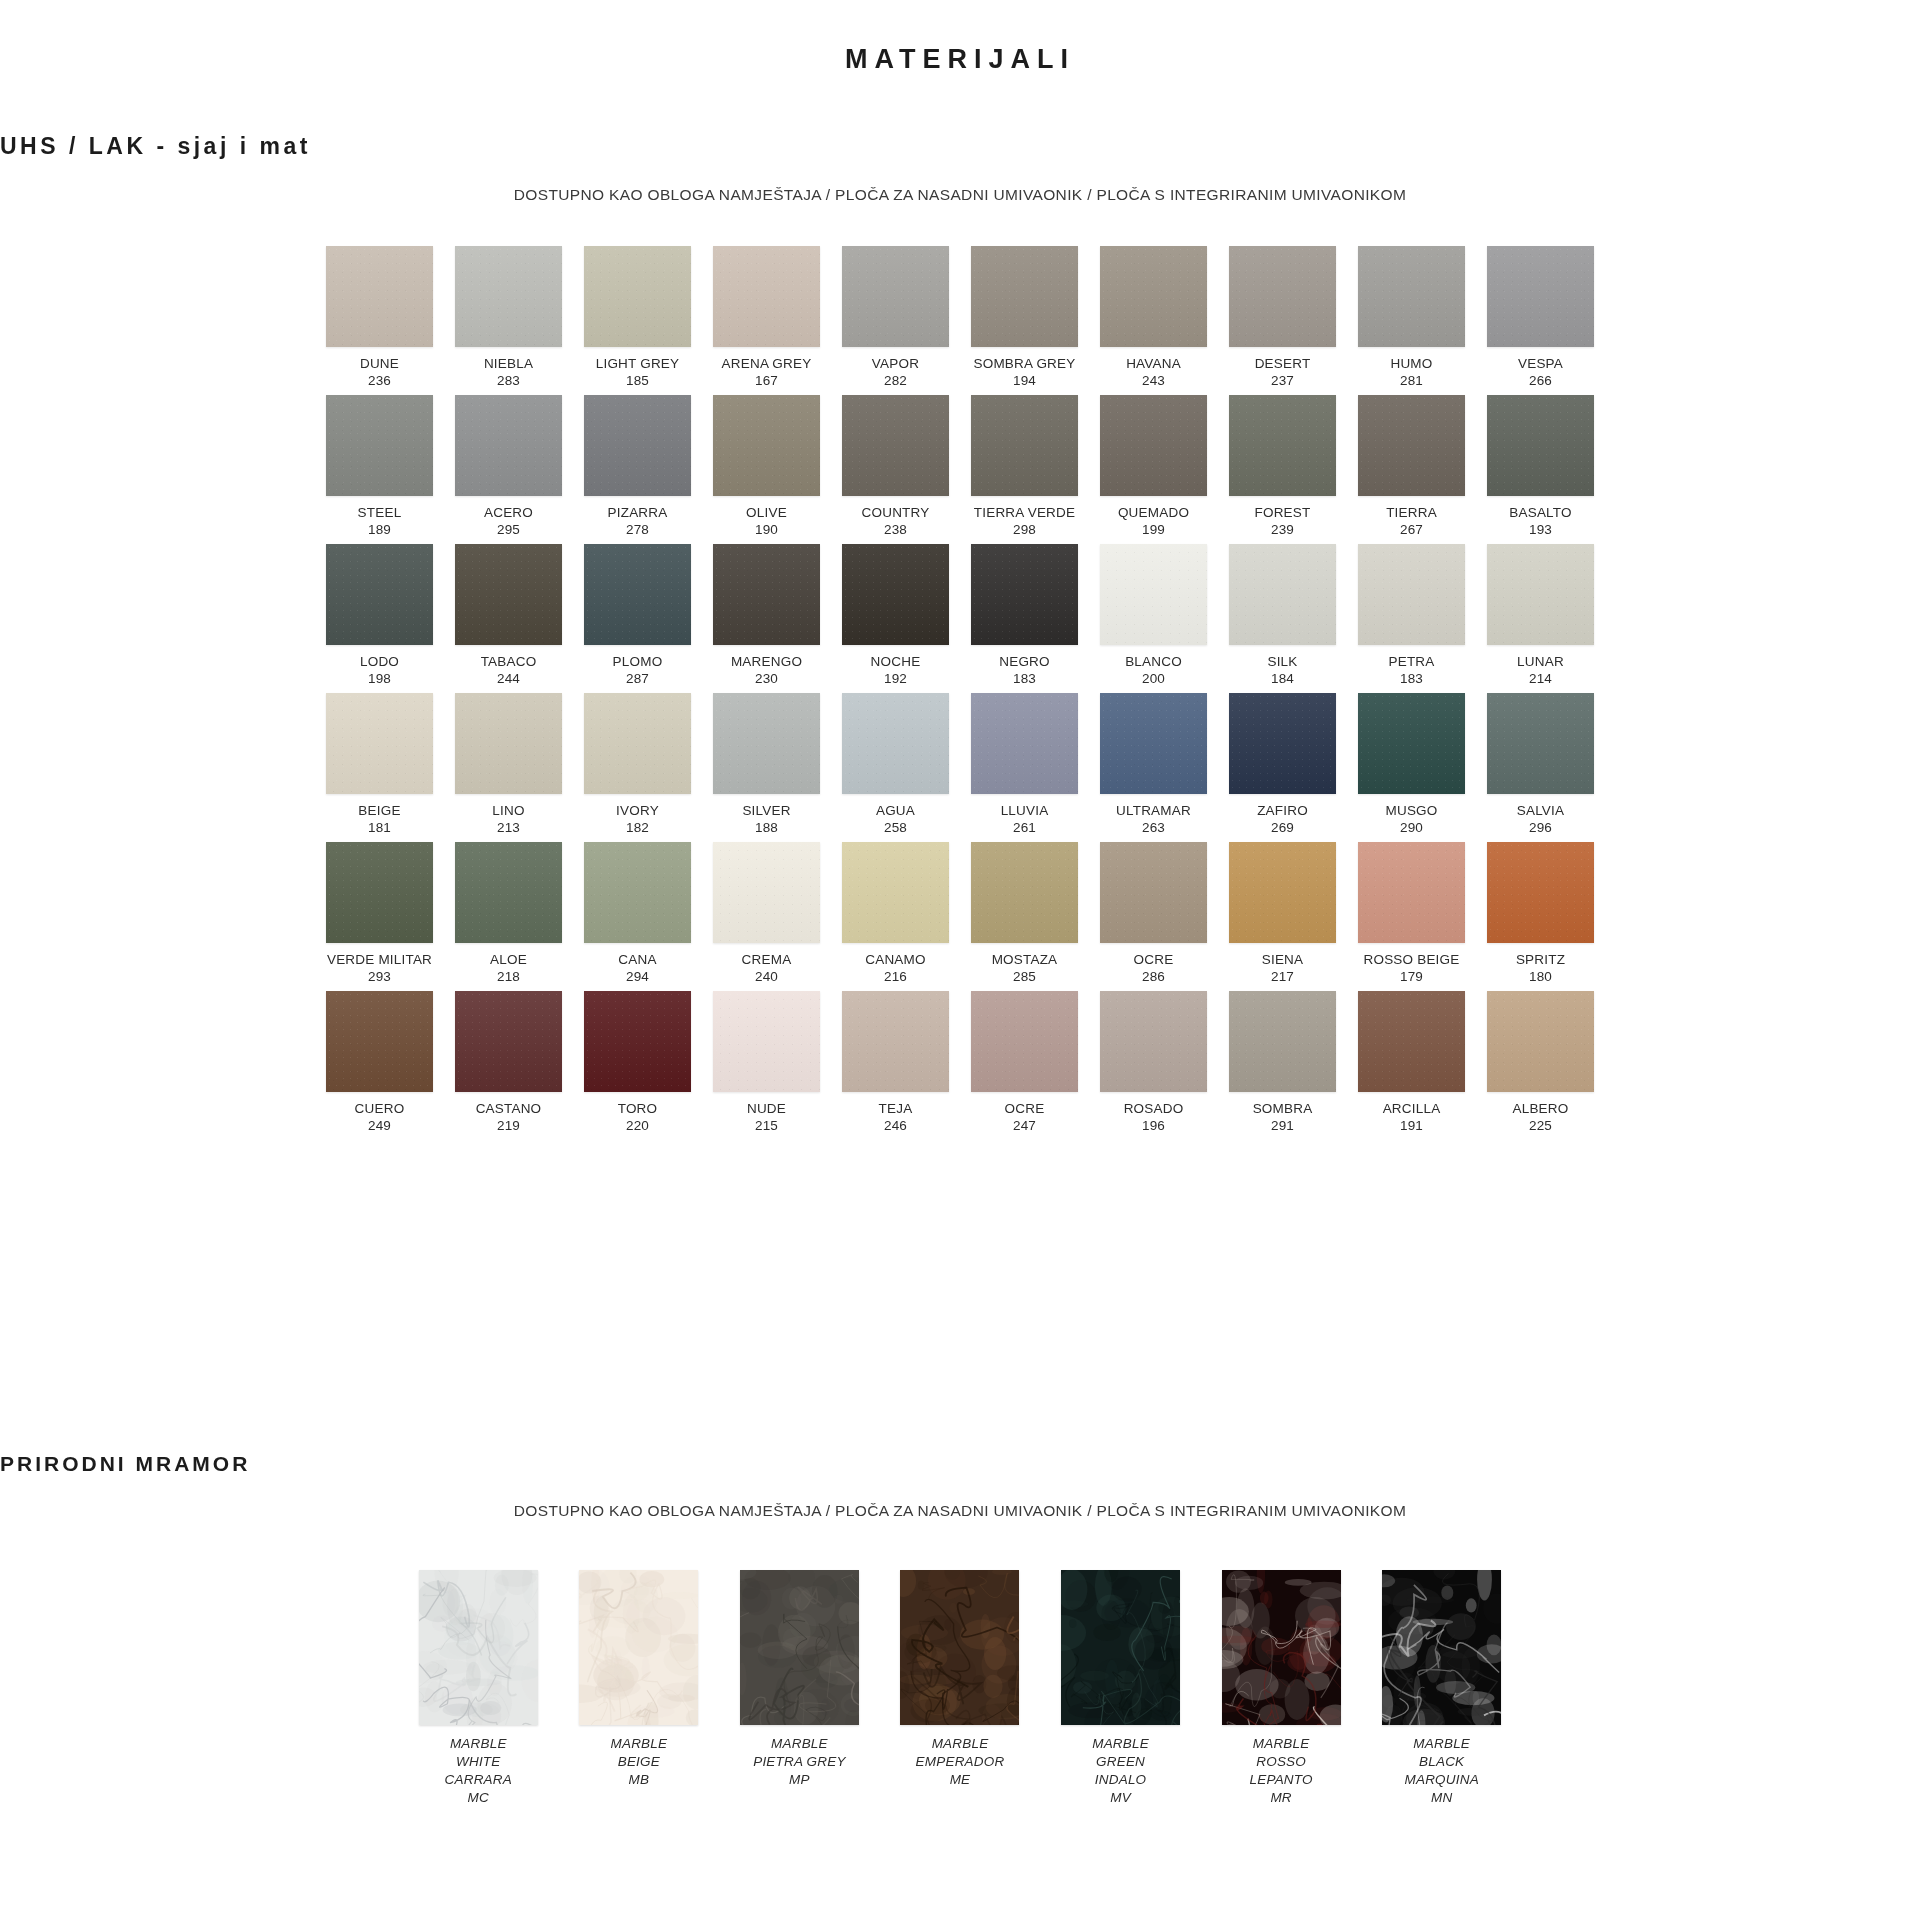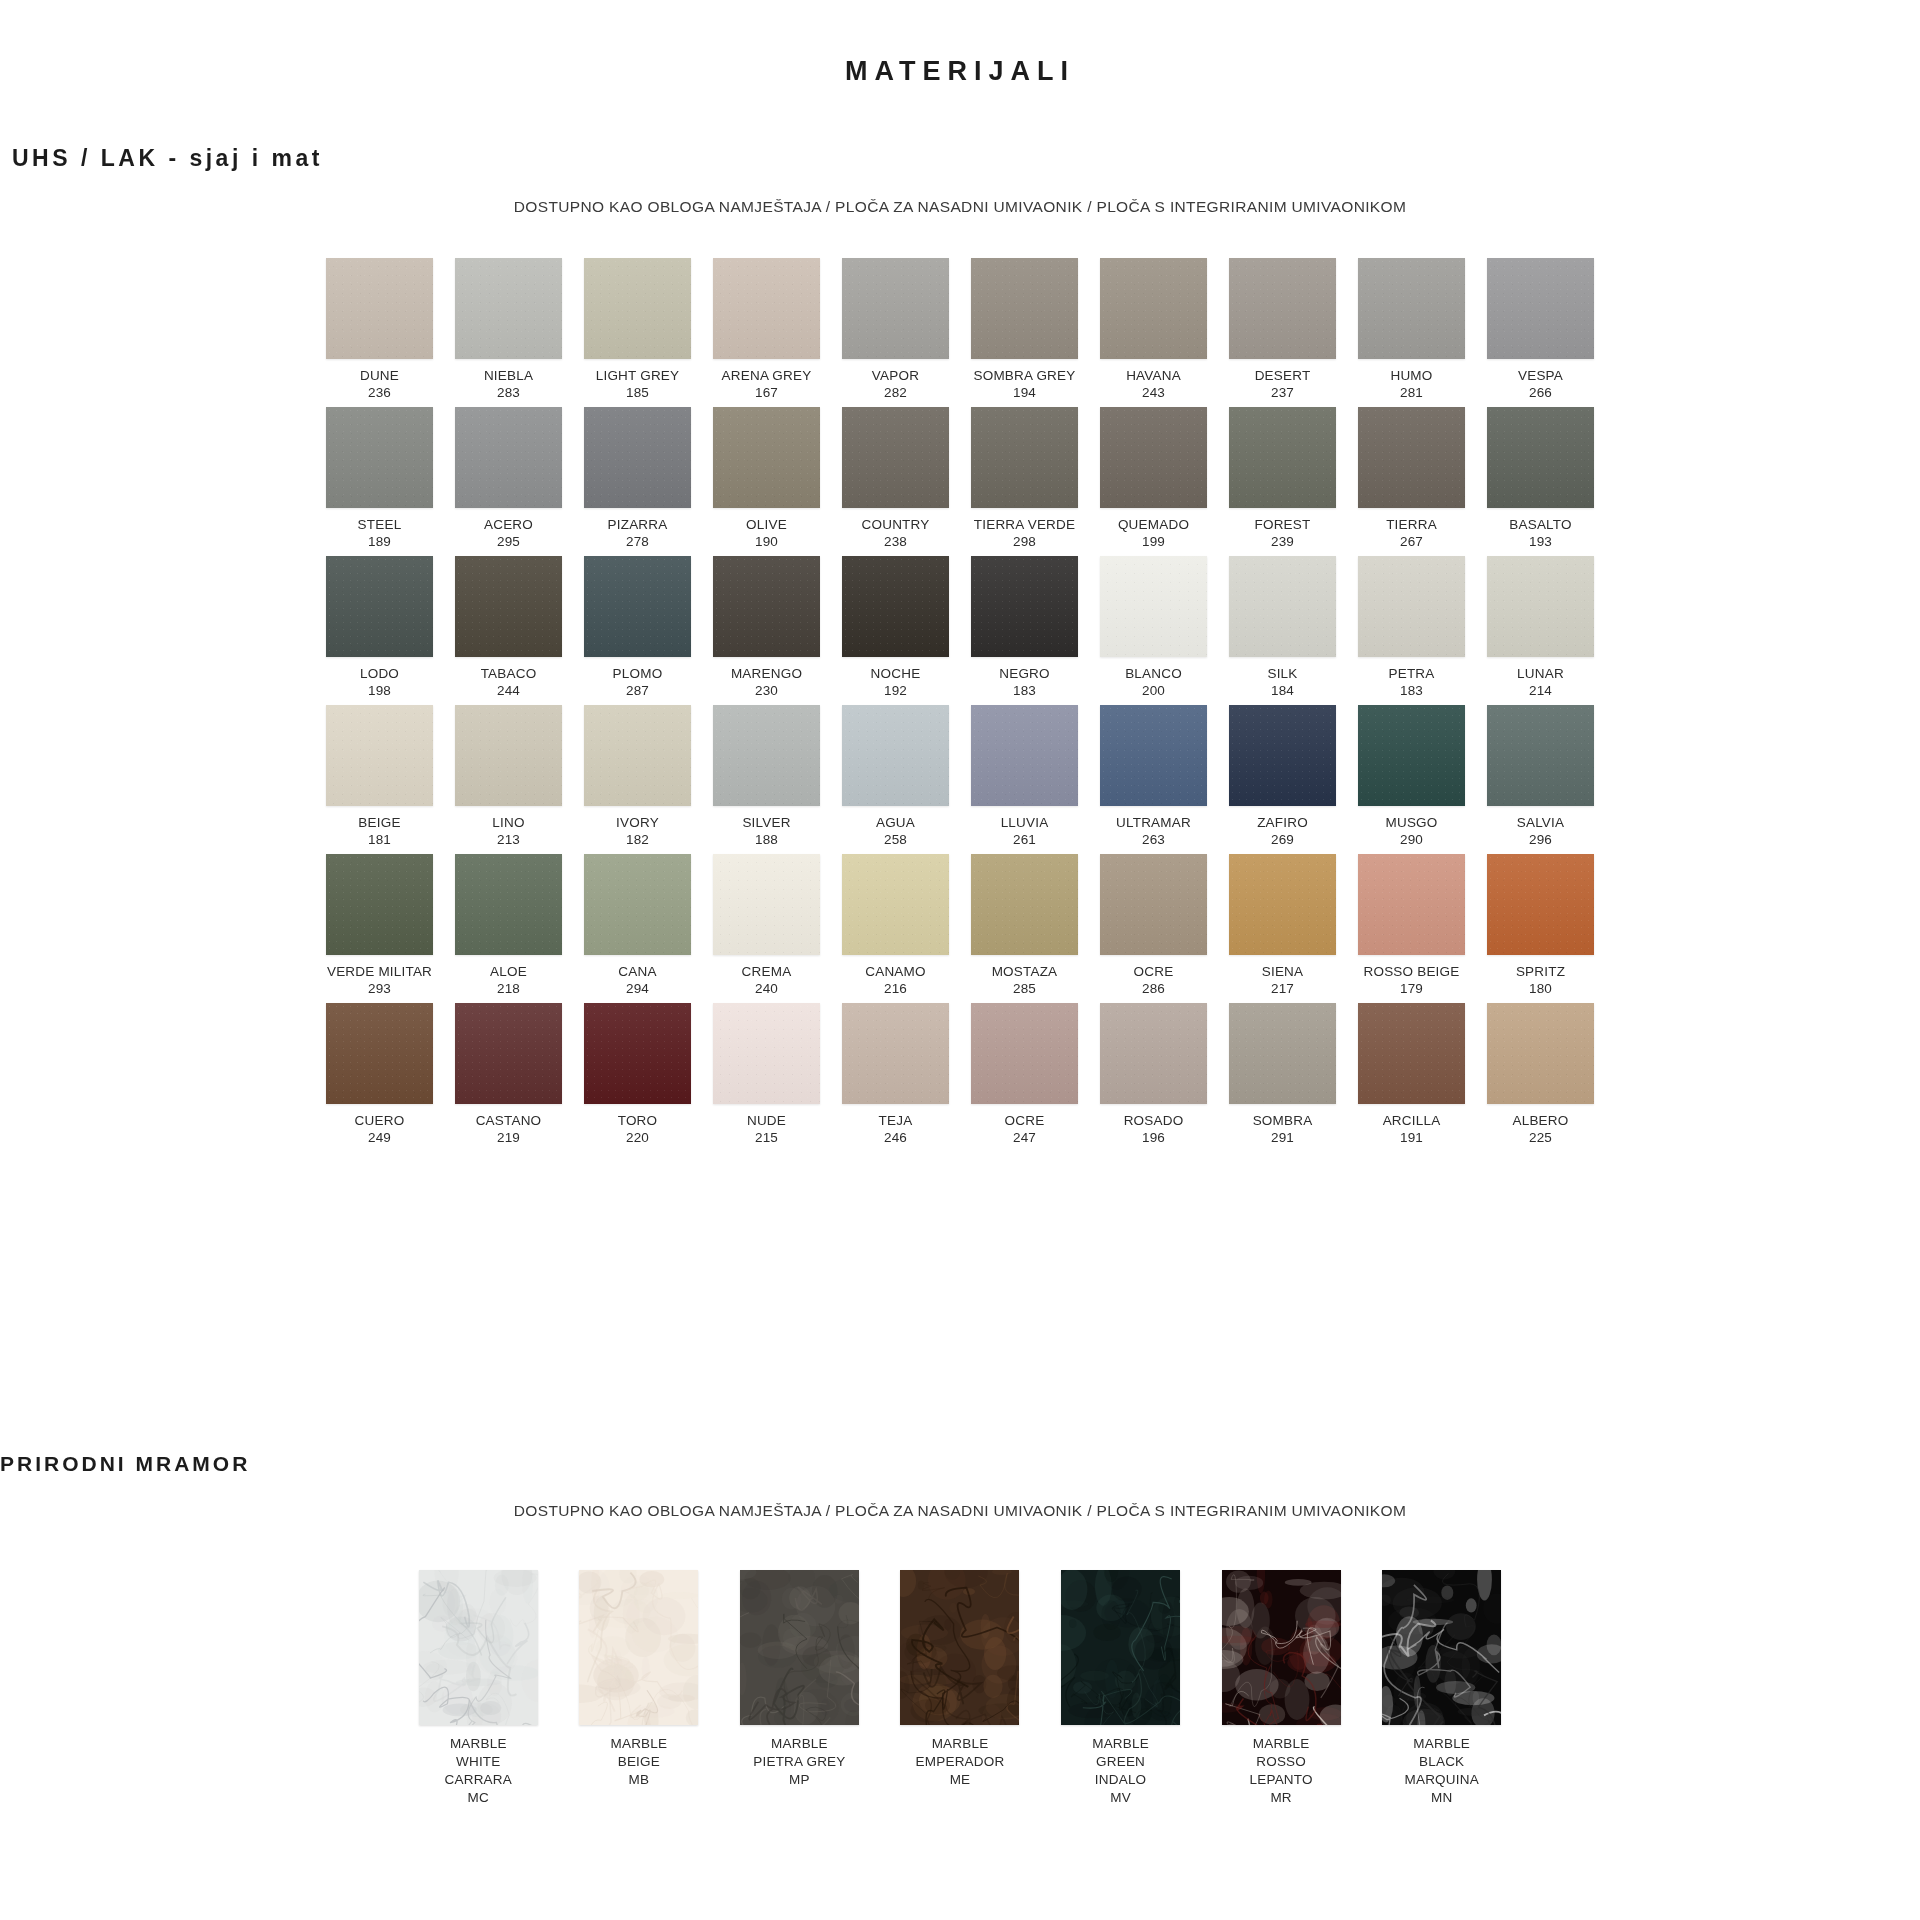--- a/index.html
+++ b/index.html
@@ -13,21 +13,21 @@
     font-family: "Liberation Sans", sans-serif;
     color: #2b2b2b;
     overflow: hidden;
     position: relative;
   }
 
   .page {
     width: 1920px;
     height: 1460px;
     box-sizing: border-box;
-    padding: 12px;
+    padding: 0;
     position: relative;
   }
 
   
   .main-title {
     text-align: center;
     font-size: 27px;
     letter-spacing: 7px;
     font-weight: 600;
     color: #1c1c1c;
@@ -128,20 +128,21 @@
     padding-top: 50px;
     display: grid;
     grid-template-columns: repeat(7, 1fr);
     column-gap: 24px;
   }
 
   .marble-cell {
     display: flex;
     flex-direction: column;
     align-items: center;
+    font-style: italic;
   }
 
   .marble-chip {
     width: 119px;
     height: 155px;
     position: relative;
     overflow: hidden;
     box-shadow: 0 1px 2px rgba(0,0,0,0.14);
   }
   .marble-chip svg { display: block; width: 100%; height: 100%; }

